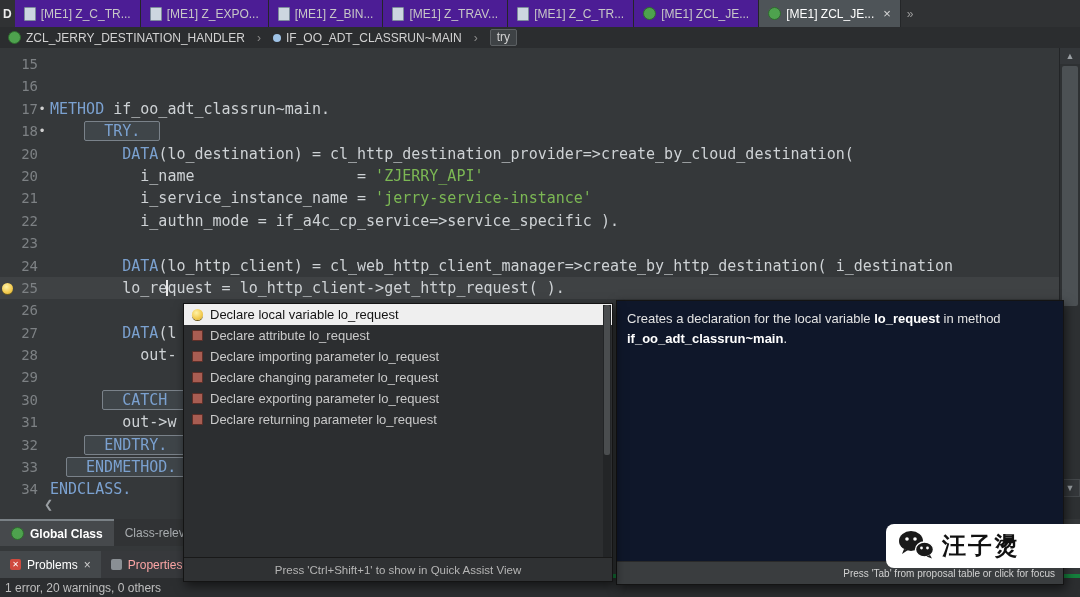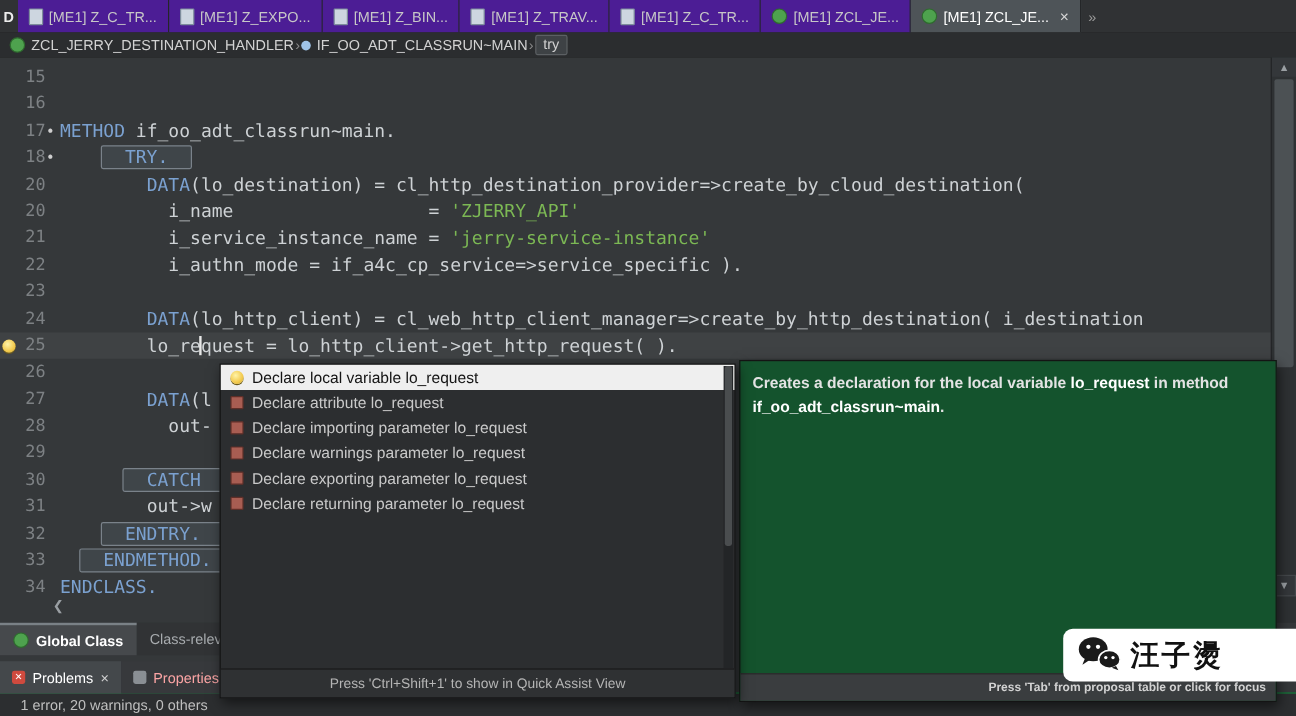--- a/index.html
+++ b/index.html
@@ -16,21 +16,21 @@
   .tab .close{margin-left:4px;color:#d8d8d8;font-size:13px;line-height:13px;}
   .tab-overflow{display:flex;align-items:center;padding:0 6px;color:#9a9a9a;}
 
   .icon{display:inline-block;flex:none;}
   .icon-doc{width:10px;height:12px;background:#cdd6e0;border:1px solid #7d8c9c;border-radius:1px;}
   .icon-class{width:11px;height:11px;border-radius:50%;background:var(--c-class_green,#4ea24e);border:1px solid #2e6b2e;}
   .icon-method{width:8px;height:8px;border-radius:50%;background:#9fc3e7;}
 
   
   .breadcrumb{position:absolute;top:27px;left:0;right:0;height:21px;background:#2b2d2f;
-              border-bottom:1px solid #1a1a1a;display:flex;align-items:center;gap:1px;
+              border-bottom:1px solid #1a1a1a;display:flex;align-items:center;gap:12px;
               padding-left:8px;font-size:12px;color:#d2d2d2;}
   .crumb{display:flex;align-items:center;gap:5px;}
   .crumb.chip{background:#3e4245;border:1px solid #5c6063;border-radius:2px;padding:0 6px;height:15px;line-height:15px;}
   .crumb-sep{color:#8a8a8a;}
 
   
   .editor{position:absolute;top:48px;left:0;right:0;height:471px;background:#35383a;overflow:hidden;}
   .lines{position:absolute;top:5px;left:0;right:20px;font-family:"DejaVu Sans Mono",monospace;font-size:15px;}
   .line{display:flex;height:22.4px;line-height:22.4px;white-space:pre;}
   .line.current{background:rgba(255,255,255,.05);}
@@ -61,39 +61,39 @@
   .vtab.active{background:#46494c;color:#fff;font-weight:bold;border-top:2px solid #7a8186;}
 
   .panel-tabs{position:absolute;left:0;top:551px;height:27px;display:flex;z-index:3;}
   .ptab{display:flex;align-items:center;gap:6px;padding:0 10px;font-size:12px;color:#fca5a5;background:#37393c;white-space:nowrap;}
   .ptab.active{background:#44484b;color:#fff;}
   .ptab .close{color:#d0d0d0;font-size:12px;}
   .icon-problems{width:11px;height:11px;background:var(--c-error_red,#cf4a3e);border-radius:2px;color:#fff;
                  font-size:8px;line-height:11px;text-align:center;}
   .icon-properties{width:11px;height:11px;background:#8a8f94;border-radius:2px;}
 
-  .statusbar{position:absolute;left:0;right:0;bottom:0;height:19px;background:#2c2e30;border-top:1px solid #15803d;
-             display:flex;align-items:center;padding-left:17px;font-size:12px;color:#bfbfbf;z-index:2;}
+  .statusbar{position:absolute;left:0;right:0;bottom:0;height:19px;background:#2c2e30;border-top:4px solid #15803d;
+             display:flex;align-items:center;padding-left:5px;font-size:12px;color:#bfbfbf;z-index:2;}
 
   
   .popup-list{position:absolute;left:183px;top:303px;width:428px;height:277px;background:#2c2e30;
               border:1px solid #141414;box-shadow:2px 4px 10px rgba(0,0,0,.55);z-index:10;display:flex;flex-direction:column;}
   .pl-items{flex:none;}
   .pl-item{height:21px;display:flex;align-items:center;gap:7px;padding:0 8px;font-size:13px;color:#c9c9c9;}
   .pl-item.selected{background:var(--c-selection_bg,#efefef);color:#141414;}
   .pli-sq{width:9px;height:9px;background:#a85d52;border:1px solid #5f2f28;border-radius:1px;flex:none;}
   .pl-filler{flex:1;}
   .pl-hint{height:23px;background:#2f3133;border-top:1px solid #191919;display:flex;align-items:center;
            justify-content:center;font-size:11.5px;color:#b5b5b5;}
   .pl-scroll{position:absolute;top:1px;bottom:24px;right:1px;width:8px;background:#232527;}
   .pl-thumb{position:absolute;top:0;left:1px;right:1px;height:150px;background:#4a4d4f;border-radius:2px;}
 
   
-  .popup-info{position:absolute;left:616px;top:300px;width:446px;height:283px;background:#14532d;
-              border:1px solid #141414;box-shadow:2px 4px 10px rgba(0,0,0,.55);z-index:9;color:#e3e3e3;font-size:13px;font-weight:bold;}
+  .popup-info{position:absolute;left:616px;top:300px;width:446px;height:283px;background:#0f172a;
+              border:1px solid #141414;box-shadow:2px 4px 10px rgba(0,0,0,.55);z-index:9;color:#e3e3e3;font-size:13px;}
   .pi-body{padding:8px 10px;line-height:1.5;}
   .pi-body b{color:#ffffff;}
   .pi-hint{position:absolute;left:0;right:0;bottom:0;height:22px;background:#3a3d3f;border-top:1px solid #2a2a2a;
            display:flex;align-items:center;justify-content:flex-end;padding-right:8px;font-size:10px;color:#d2d2d2;}
 
   
   .watermark{position:absolute;right:0;top:524px;width:182px;height:44px;background:#ffffff;
              border-radius:8px 0 0 8px;display:flex;align-items:center;gap:8px;padding-left:12px;z-index:20;}
   .wm-text{font-size:24px;font-weight:bold;color:#111;letter-spacing:2px;font-family:"DejaVu Sans",sans-serif;}
 </style>
@@ -218,21 +218,21 @@
         <div class="pl-item">
           <span class="pli-sq"></span>
           <span>Declare attribute lo_request</span>
         </div>
         <div class="pl-item">
           <span class="pli-sq"></span>
           <span>Declare importing parameter lo_request</span>
         </div>
         <div class="pl-item">
           <span class="pli-sq"></span>
-          <span>Declare warnings parameter lo_request</span>
+          <span>Declare changing parameter lo_request</span>
         </div>
         <div class="pl-item">
           <span class="pli-sq"></span>
           <span>Declare exporting parameter lo_request</span>
         </div>
         <div class="pl-item">
           <span class="pli-sq"></span>
           <span>Declare returning parameter lo_request</span>
         </div>
       </div>

